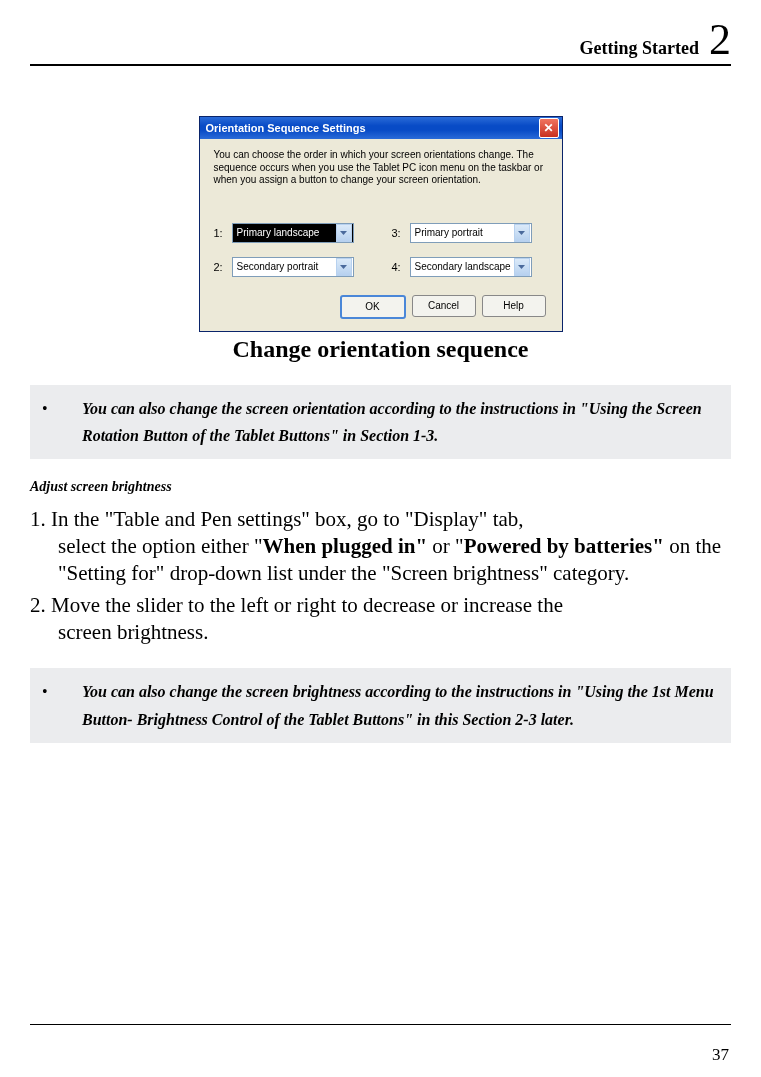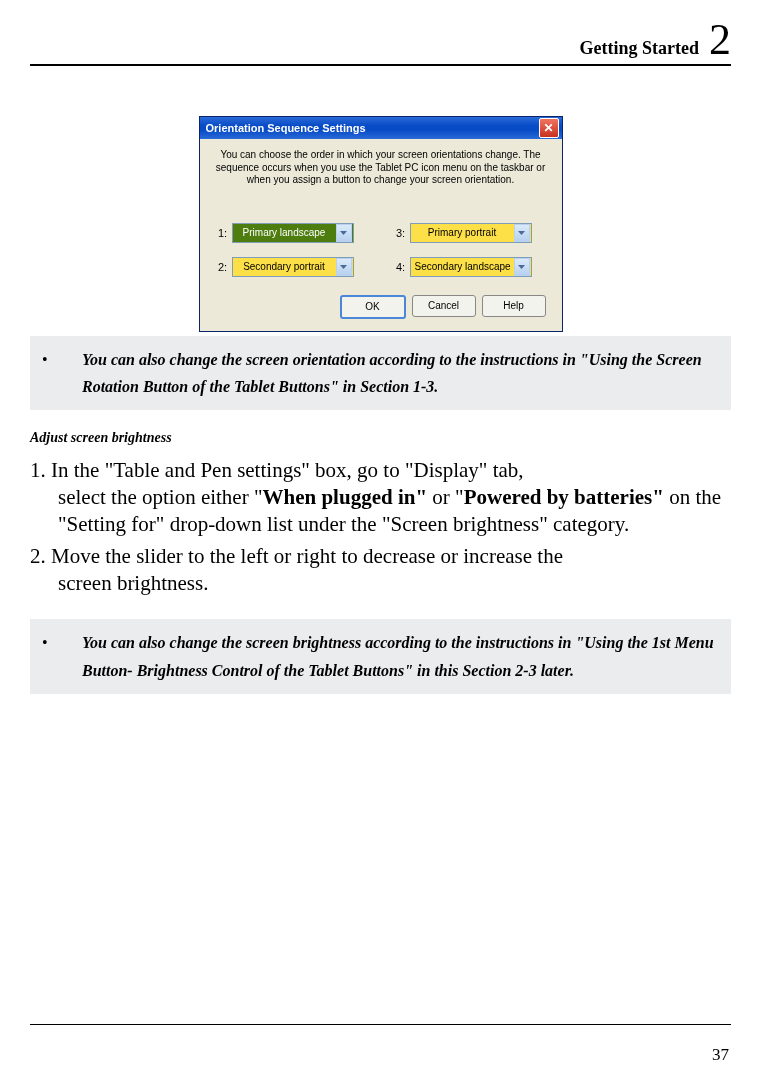--- a/index.html
+++ b/index.html
@@ -36,21 +36,20 @@
     vertical-align: baseline;
     margin-left: 6px;
     line-height: 1;
   }
 
   
   .dialog-wrap {
     display: flex;
     justify-content: center;
     margin-bottom: 4px;
-    text-align: center;
   }
   .dialog {
     width: 362px;
     border: 1px solid #0a246a;
     background: #ece9d8;
     font-family: Tahoma, Arial, sans-serif;
     font-size: 11px;
   }
   .titlebar {
     background: linear-gradient(to bottom, #2a6bd8, #084bc6 40%, #084bc6 60%, #2a6bd8);
@@ -106,28 +105,28 @@
     align-items: center;
   }
   .num-label {
     width: 18px;
     font-size: 11px;
   }
   .combo {
     display: flex;
     align-items: center;
     border: 1px solid #7f9db9;
-    background: #fde047;
+    background: #ffffff;
     height: 18px;
     width: 120px;
     font-size: 10px;
     cursor: pointer;
   }
   .combo-sel {
-    background: #4d7c0f;
+    background: #000000;
     color: #fff;
   }
   .combo-text {
     flex: 1;
     padding: 0 4px;
     line-height: 18px;
     white-space: nowrap;
     overflow: hidden;
   }
   .combo-arrow {
@@ -297,20 +296,21 @@
         </div>
         <div class="btn-row">
           <div class="win-btn primary">OK</div>
           <div class="win-btn">Cancel</div>
           <div class="win-btn">Help</div>
         </div>
       </div>
     </div>
   </div>
 
+  <div class="caption">Change orientation sequence</div>
 
   <div class="note">
     <span class="bullet">•</span>
     <span class="note-text">You can also change the screen orientation according to the instructions in "Using the Screen Rotation Button of the Tablet Buttons" in Section 1-3.</span>
   </div>
 
   <div class="subhead">Adjust screen brightness</div>
 
   <div class="body-text">
     <div class="step">

